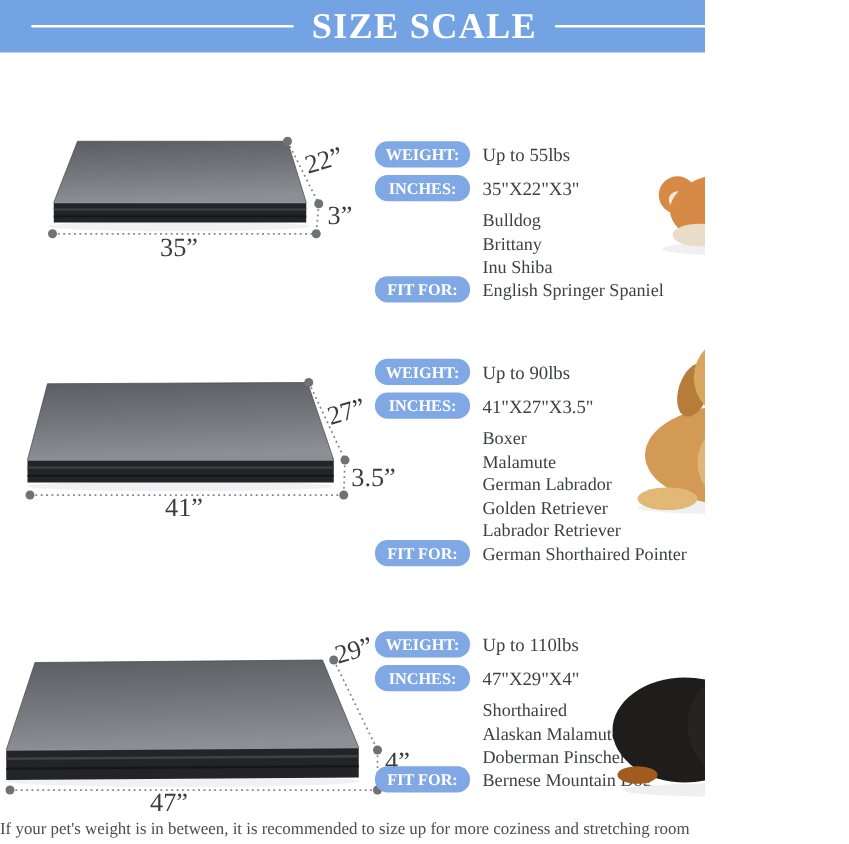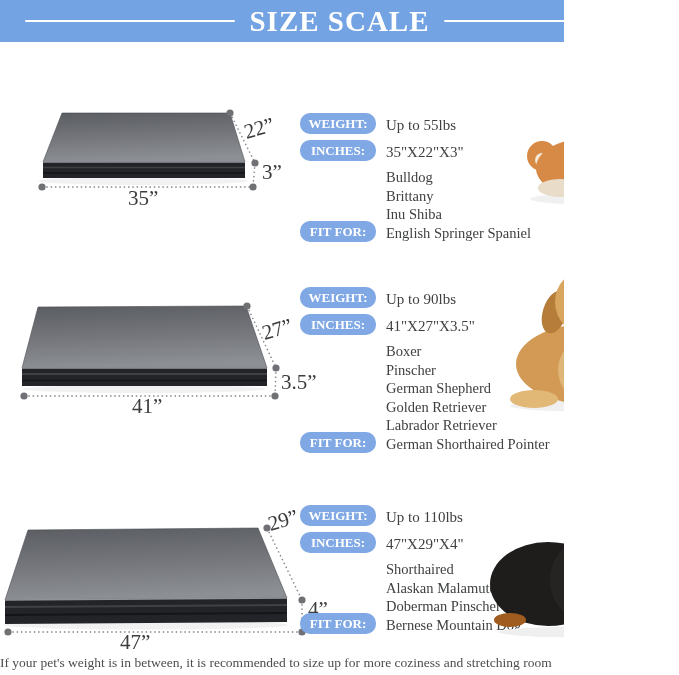--- a/index.html
+++ b/index.html
@@ -145,22 +145,22 @@
       <span class="val">Up to 90lbs</span>
     </div>
     <div class="row">
       <span class="badge">INCHES:</span>
       <span class="val">41"X27"X3.5"</span>
     </div>
     <div class="row">
       <span class="badge">FIT FOR:</span>
       <ul class="fit-list">
         <li>Boxer</li>
-        <li>Pinscher</li>
-        <li>German Shepherd</li>
+        <li>Malamute</li>
+        <li>German Labrador</li>
         <li>Golden Retriever</li>
         <li>Labrador Retriever</li>
         <li>German Shorthaired Pointer</li>
       </ul>
     </div>
   </div>
 
   <svg class="dog" style="left:500px;top:252px" width="179" height="162" viewBox="0 0 179 162">
     <ellipse cx="88" cy="154" rx="78" ry="5.5" fill="#f0f0f0"></ellipse>
     <ellipse cx="88" cy="112" rx="72" ry="40" fill="#d29a55"></ellipse>

